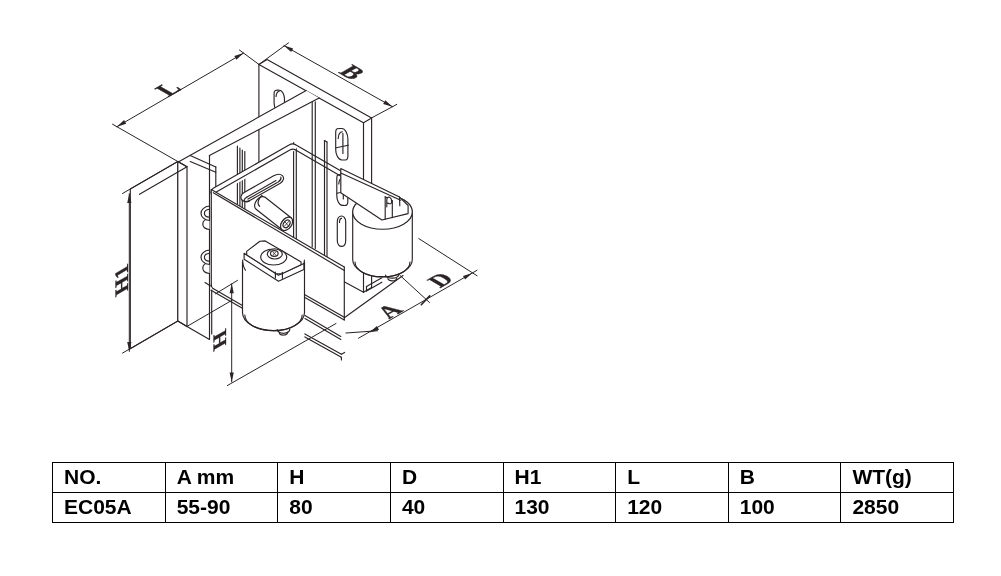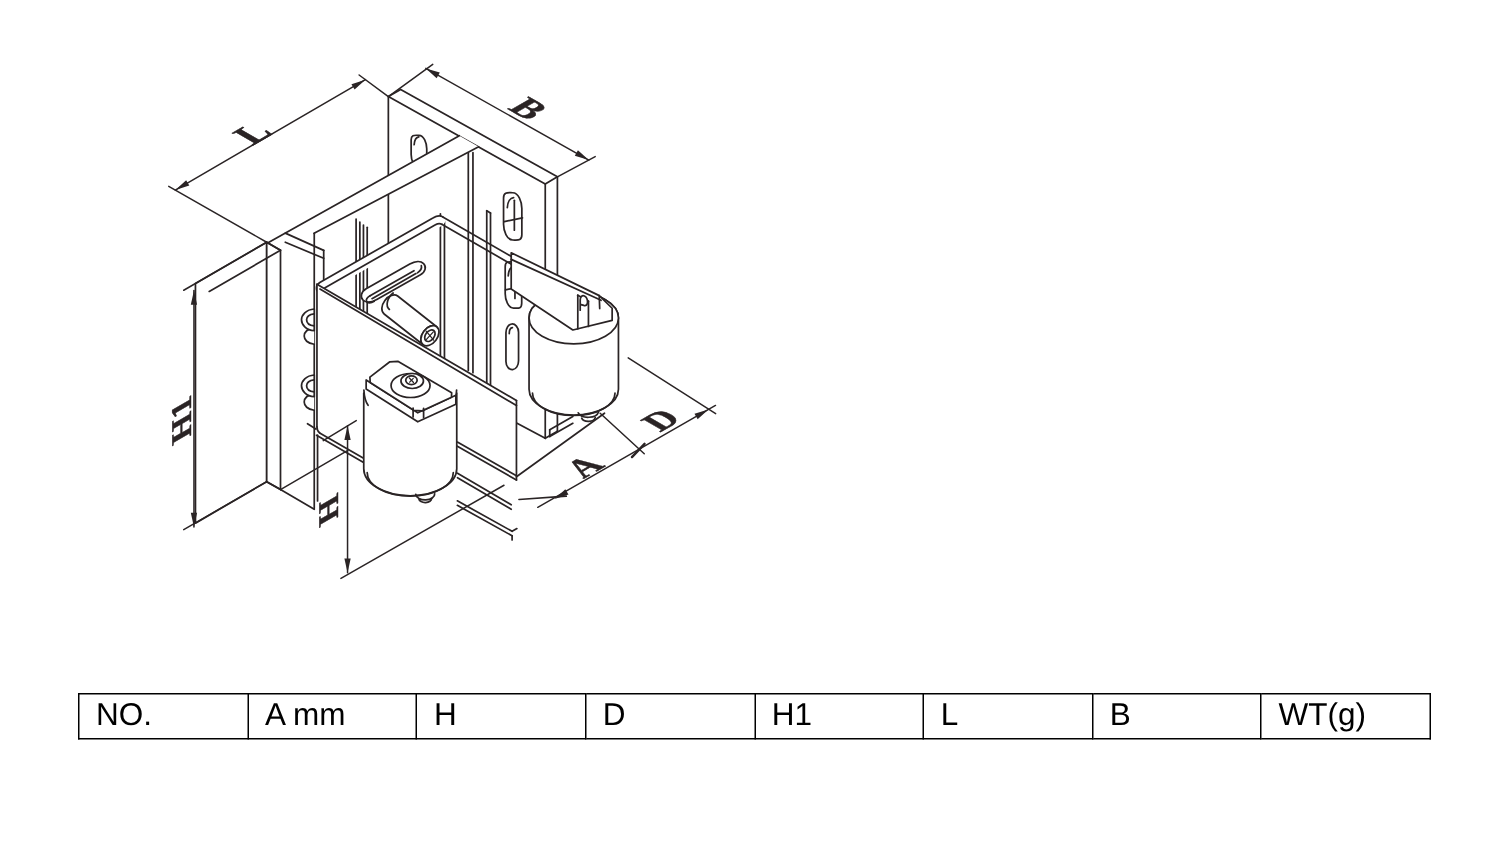--- a/index.html
+++ b/index.html
@@ -1,15 +1,15 @@
 <!DOCTYPE html>
 <html><head><meta charset="utf-8"><style>
 html,body{margin:0;padding:0;background:#ffffff;width:1001px;height:576px;overflow:hidden}
 table{position:absolute;left:52px;top:462px;border-collapse:collapse;table-layout:fixed;width:902px;font-family:"Liberation Sans",sans-serif;font-size:21px;color:#000}
-td{border:1.4px solid #000;height:28.8px;padding:0 0 0 11px;font-weight:400;white-space:nowrap;overflow:hidden}
+td{border:1.4px solid #000;height:28.8px;padding:0 0 0 11px;font-weight:700;white-space:nowrap;overflow:hidden}
 </style></head><body>
 <svg width="1001" height="576" viewBox="0 0 1001 576" style="position:absolute;left:0;top:0" stroke="#2a2425" fill="none" stroke-linecap="round" stroke-linejoin="round">
 <path d="M258.9,64.4 L267.1,59.6 L371.6,117.9 L363.5,122.7Z" fill="#fff" stroke-width="1.15"></path>
 <line x1="258.9" y1="64.4" x2="258.9" y2="163.2" stroke-width="1.15"></line>
 <line x1="363.5" y1="122.7" x2="363.5" y2="292.2" stroke-width="1.15"></line>
 <line x1="371.6" y1="117.9" x2="371.6" y2="287.5" stroke-width="1.15"></line>
 <line x1="340.0" y1="279.6" x2="363.5" y2="292.2" stroke-width="1.15"></line>
 <line x1="363.5" y1="292.2" x2="371.6" y2="287.5" stroke-width="1.15"></line>
 <path d="M274.1,93.2 C274.1,89.5 276.6,90.2 279.3,90.2 C282.6,90.2 284.5,95.5 284.5,99.2 L284.5,109.0 C284.5,112.7 282.0,112.0 279.3,112.0 C276.0,112.0 274.1,106.7 274.1,103.0 Z" fill="#fff" stroke-width="1.15"></path>
 <path d="M276.1,96.5 C276.3,93.6 277.5,91.6 279.2,91.3" fill="none" stroke-width="1.15"></path>
@@ -160,13 +160,23 @@
       <tr>
         <td>NO.</td>
         <td>A mm</td>
         <td>H</td>
         <td>D</td>
         <td>H1</td>
         <td>L</td>
         <td>B</td>
         <td>WT(g)</td>
       </tr>
+<tr>
+        <td>EC05A</td>
+        <td>55-90</td>
+        <td>80</td>
+        <td>40</td>
+        <td>130</td>
+        <td>120</td>
+        <td>100</td>
+        <td>2850</td>
+      </tr>
 </tbody>
   </table>
 </body></html>

